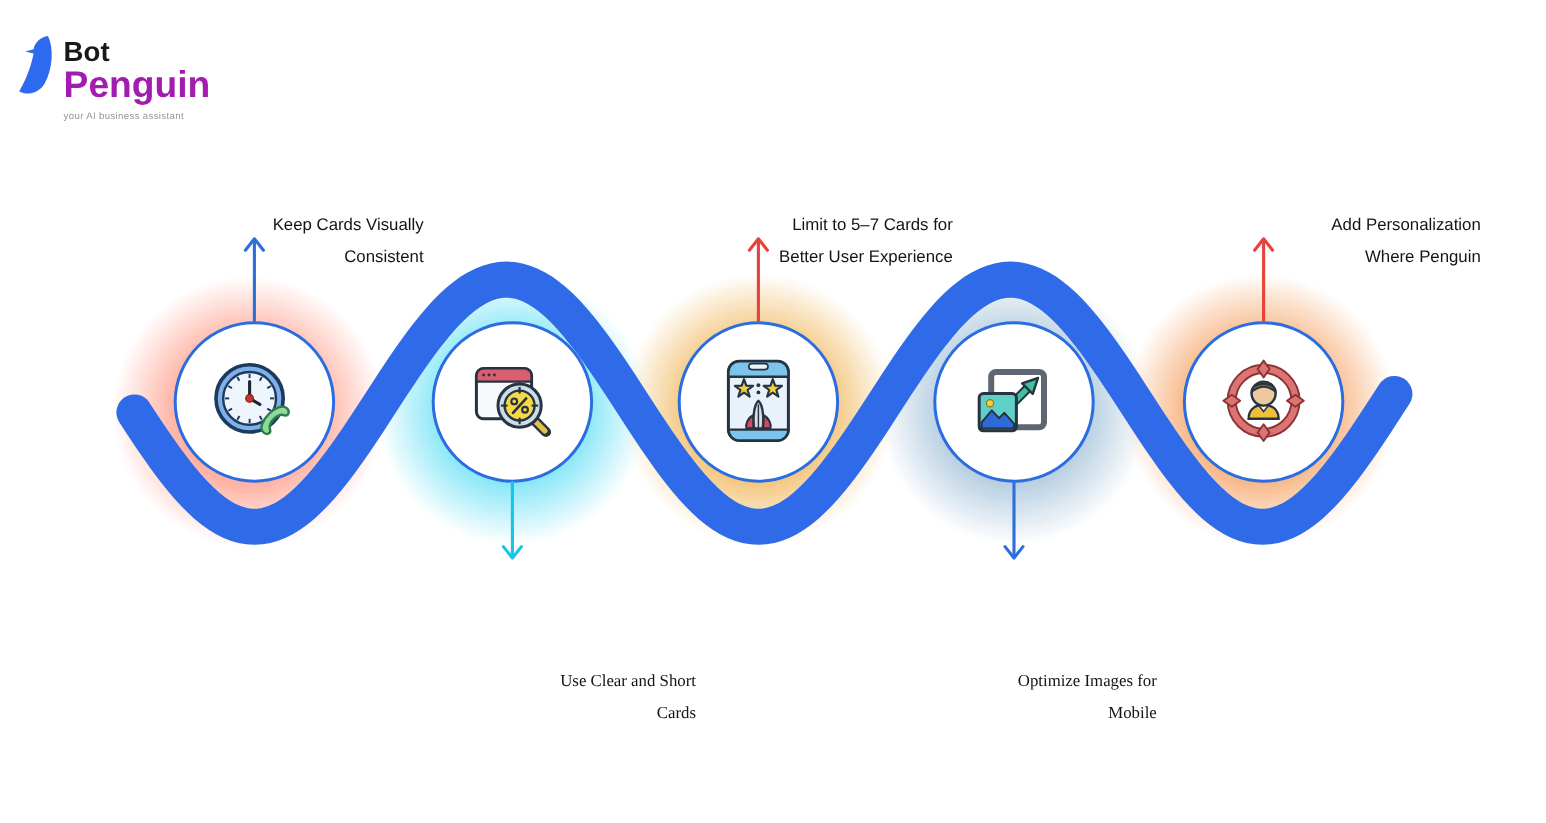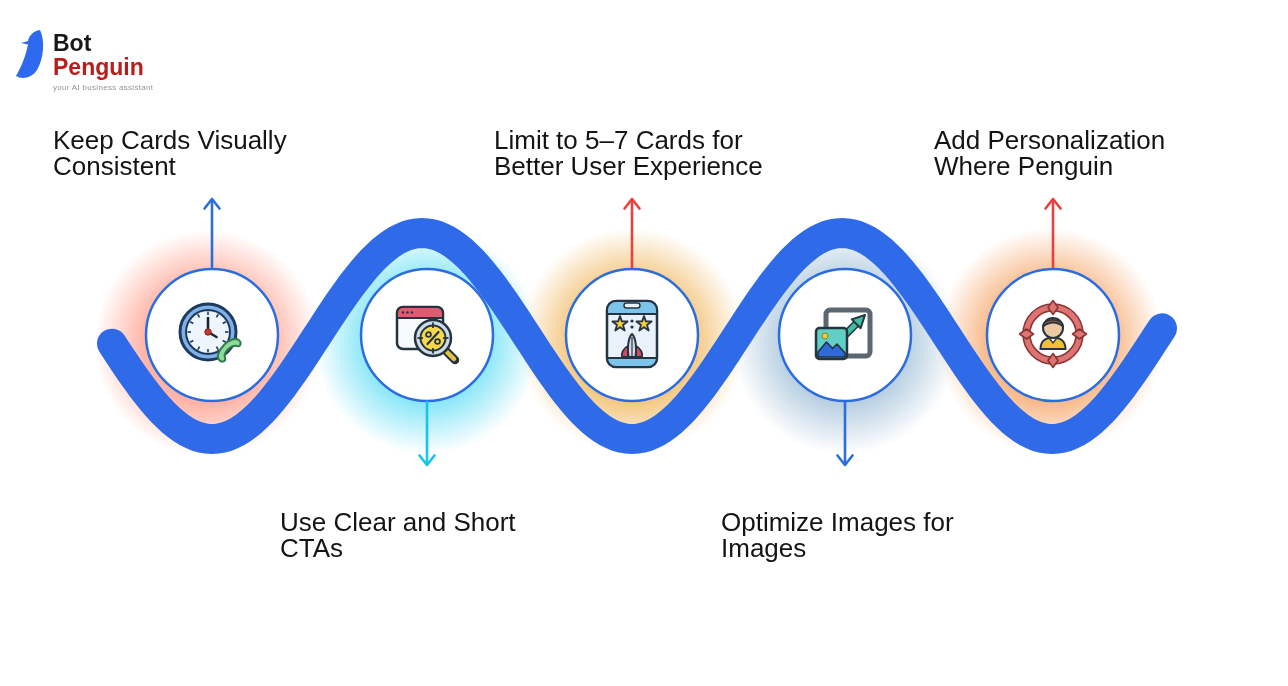--- a/index.html
+++ b/index.html
@@ -7,35 +7,36 @@
     position:relative;
     width:1288px;height:686px;
     background:#ffffff;
     overflow:hidden;
     font-family:"Liberation Sans","DejaVu Sans",sans-serif;
   }
   .diagram-svg{position:absolute;left:0;top:0;}
   .label{
     position:absolute;
     width:300px;
-    text-align:left;
-    font-size:26px;
+    text-align:right;
+    font-size:14px;
     line-height:26px;
     font-weight:500;
     color:#141414;
+    margin-top:47px;
   }
   .top-label{top:127px;}
-  .bottom-label{top:509px;}
+  .bottom-label{top:509px;font-family:Liberation Serif, serif;}
   .logo{
     position:absolute;left:14px;top:28px;
     display:flex;align-items:flex-start;
   }
   .logo-text{margin-left:3px;padding-top:4px;}
   .brand-bot{font-size:23px;font-weight:bold;color:#17181a;line-height:1.0;}
-  .brand-penguin{font-size:23px;font-weight:bold;color:#b91c1c;line-height:1.05;}
+  .brand-penguin{font-size:31px;font-weight:bold;color:#a21caf;line-height:1.05;}
   .tagline{font-size:8px;color:#8f969c;margin-top:4px;letter-spacing:.3px;}
 </style>
 </head>
 <body>
 
 <div class="canvas">
 
   <svg class="diagram-svg" width="1288" height="686" viewBox="0 0 1288 686">
     <defs>
       <radialGradient id="glow0" cx="0.5" cy="0.5" r="0.5">
@@ -200,28 +201,28 @@
       <div class="tagline">your AI business assistant</div>
     </div>
   </div>
 
   <div class="label top-label" style="left:53px">
     <div>Keep Cards Visually</div>
     <div>Consistent</div>
   </div>
   <div class="label bottom-label" style="left:280px">
     <div>Use Clear and Short</div>
-    <div>CTAs</div>
+    <div>Cards</div>
   </div>
   <div class="label top-label" style="left:494px">
     <div>Limit to 5–7 Cards for</div>
     <div>Better User Experience</div>
   </div>
-  <div class="label bottom-label" style="left:721px">
+  <div class="label bottom-label" style="left:664px">
     <div>Optimize Images for</div>
-    <div>Images</div>
+    <div>Mobile</div>
   </div>
   <div class="label top-label" style="left:934px">
     <div>Add Personalization</div>
     <div>Where Penguin</div>
   </div>
 
 </div>
 
 </body></html>

